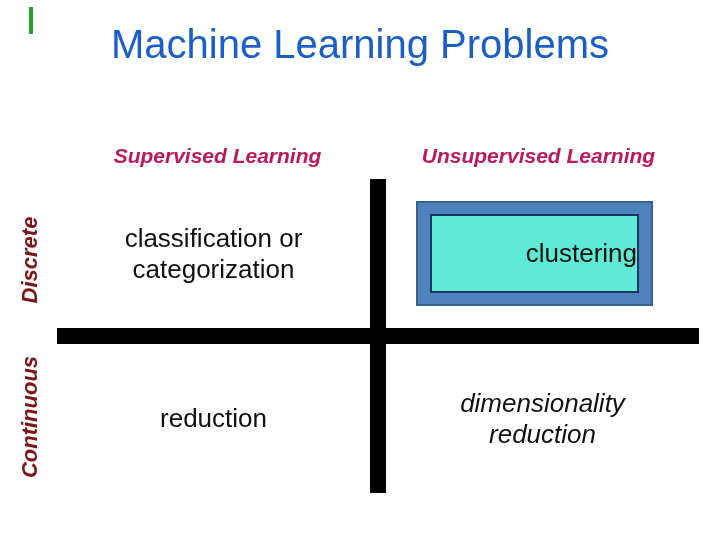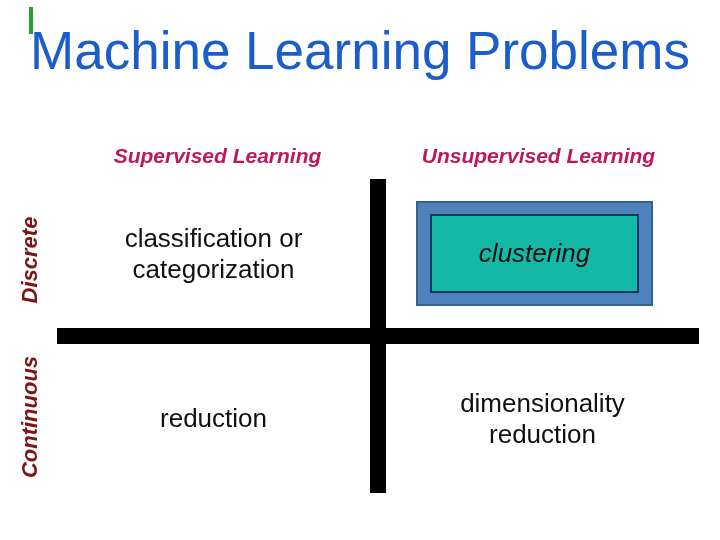--- a/index.html
+++ b/index.html
@@ -15,21 +15,21 @@
     position: absolute;
     left: 29px; top: 7px;
     width: 4px; height: 27px;
     background: #1fa32b;
   }
   .title {
     position: absolute;
     left: 0; right: 0; top: 22px;
     margin: 0;
     text-align: center;
-    font-size: 53px;
+    font-size: 40px;
     font-weight: 400;
     letter-spacing: 0px;
     color: #1b5ec9;
     line-height: 1.1;
     white-space: nowrap;
   }
   .col-header {
     position: absolute;
     top: 144px;
     width: 321px;
@@ -73,39 +73,38 @@
     align-items: center;
     justify-content: center;
   }
   .cell-text {
     font-size: 26px;
     line-height: 1.18;
     color: #111111;
     text-align: center;
   }
   .wrap-260 { max-width: 262px; }
-  .wrap-200 { max-width: 200px; }
+  .wrap-200 { max-width: 200px; font-style: italic; }
   .highlight-outer {
     box-sizing: border-box;
     width: 237px;
     height: 105px;
     background: #4f81bd;
     border: 2px solid #38618c;
     padding: 11px 12px;
     display: flex;
     margin-right: 16px;
   }
   .highlight-inner {
     flex: 1;
-    background: #14b8a6;
+    background: #5eead4;
     border: 2px solid #17375e;
     display: flex;
     align-items: center;
-    justify-content: center;
-    font-style: italic;
+    justify-content: flex-end;
   }
 </style>
 </head>
 <body>
 
 <div class="slide">
 
   <div class="green-dash"></div>
 
   <h1 class="title">Machine Learning Problems</h1>

